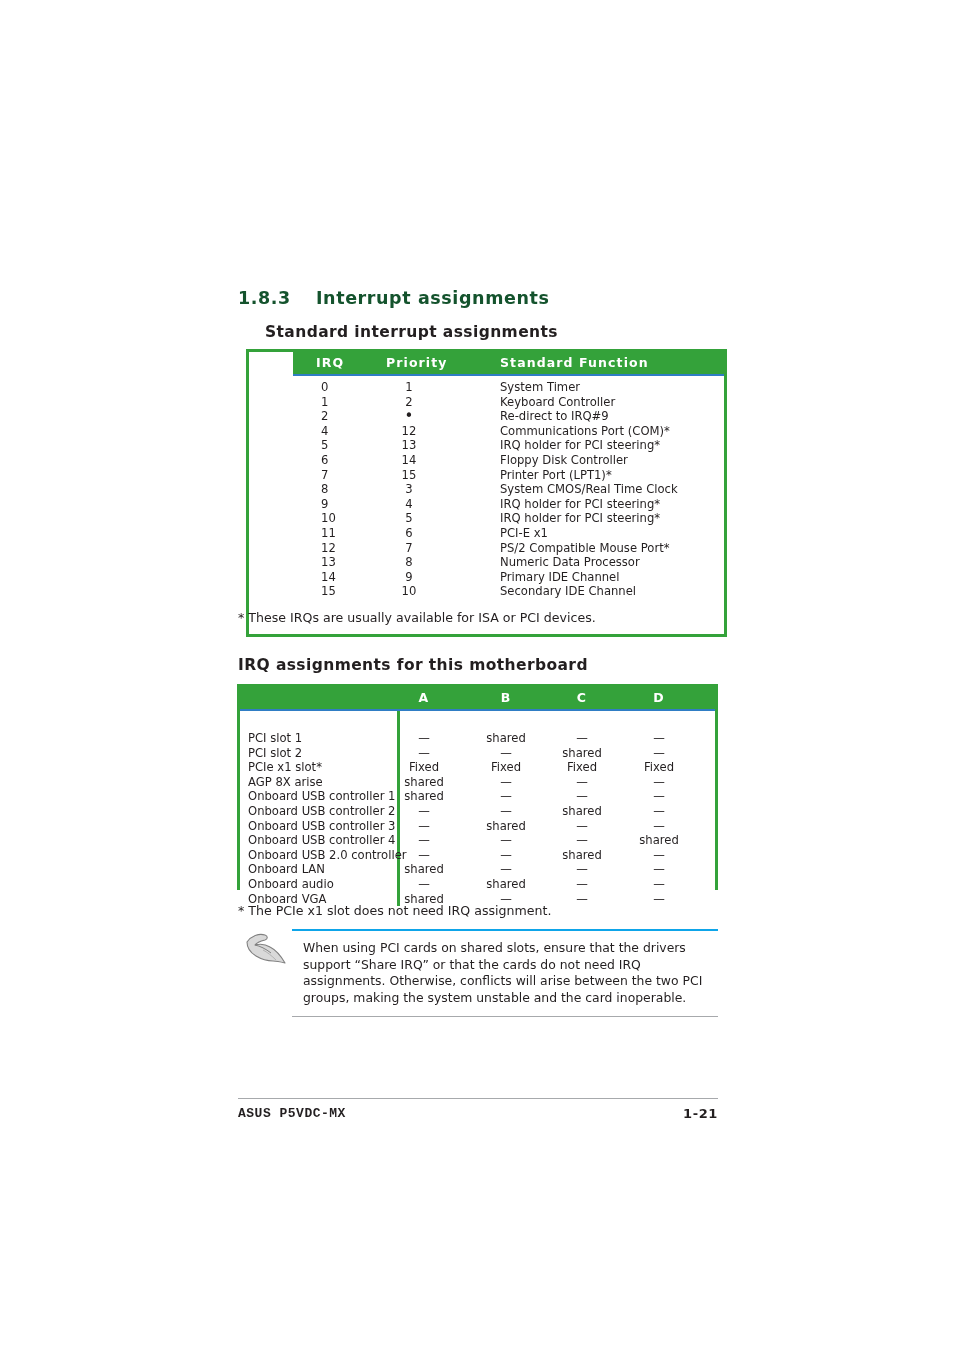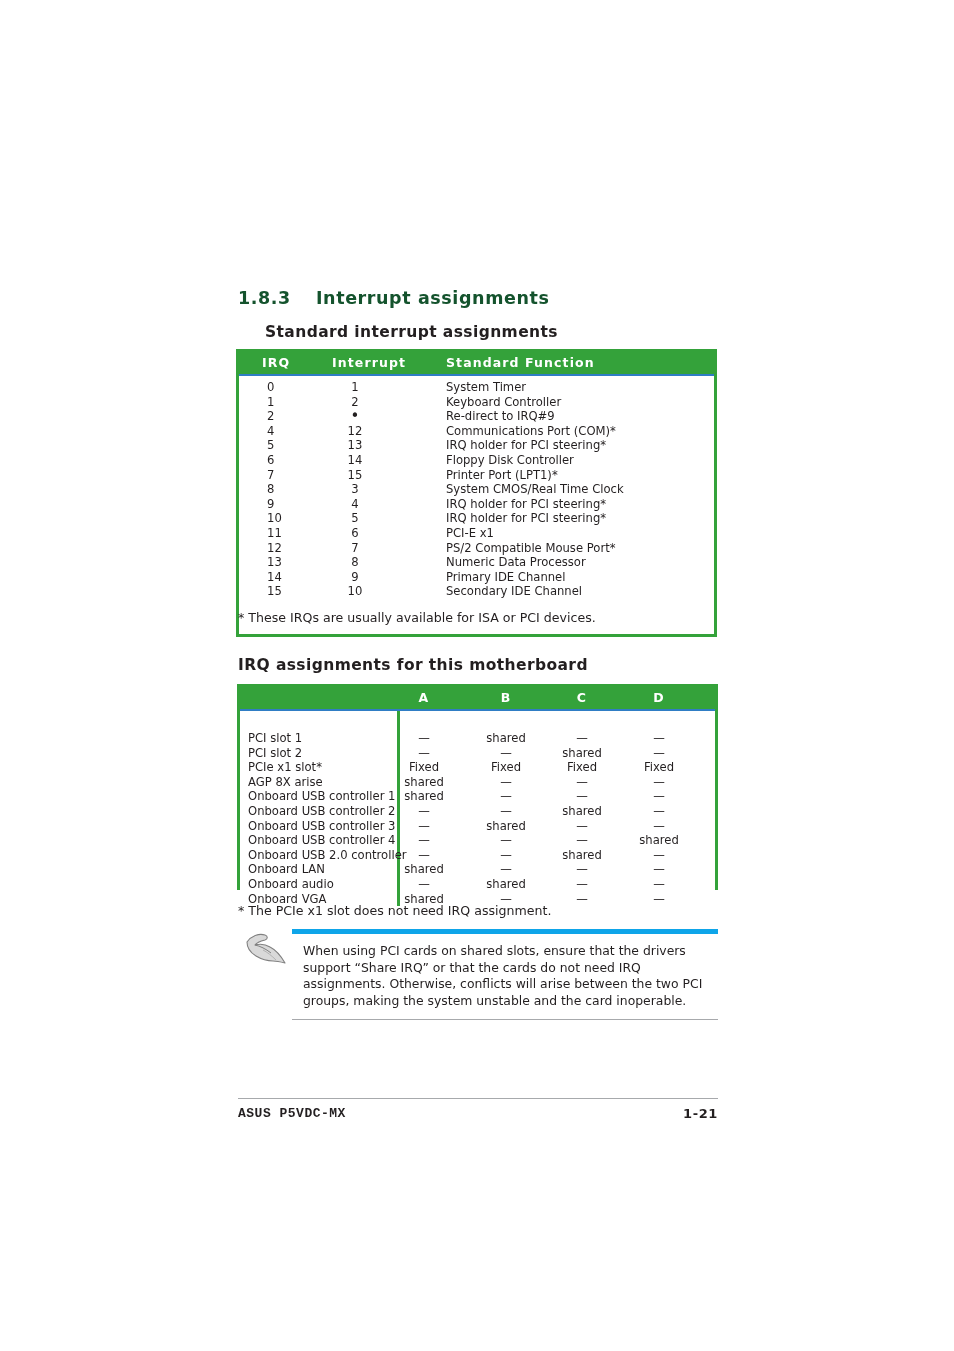--- a/index.html
+++ b/index.html
@@ -96,24 +96,25 @@
     top: 0;
     font-size: 11.6px;
     line-height: 14.6px;
     color: #231f20;
     white-space: nowrap;
   }
   .cell.center { transform: translateX(-50%); }
 
   
   #table-standard-irq {
-    left: 236px;
+    left: 246px;
     top: 349px;
     width: 481px;
     height: 288px;
+    padding-left: 44px;
   }
   #table-standard-irq .thead { height: 24px; }
   #table-standard-irq .tbody { padding-top: 4px; }
   #table-standard-irq .h-irq   { left: 23px; }
   #table-standard-irq .h-pri   { left: 93px; }
   #table-standard-irq .h-fun   { left: 207px; }
   #table-standard-irq .v-irq   { left: 28px; }
   #table-standard-irq .v-pri   { left: 116px; transform: translateX(-50%); }
   #table-standard-irq .v-fun   { left: 207px; }
   #table-standard-irq .bullet  { font-size: 15px; line-height: 14.6px; }
@@ -155,21 +156,21 @@
   }
   #footnote-isa-pci { top: 610px; }
   #footnote-pcie    { top: 903px; }
 
   
   #note-box {
     position: absolute;
     left: 292px;
     top: 929px;
     width: 426px;
-    border-top: 5px solid #0ea5e9;
+    border-top: 2px solid #0ea5e9;
     border-bottom: 1px solid #a7a9ac;
     box-sizing: border-box;
     padding: 9px 0 10px 0;
   }
   #note-box .note-text {
     font-size: 12.4px;
     line-height: 16.6px;
     color: #231f20;
     padding-left: 11px;
     padding-right: 6px;
@@ -222,21 +223,21 @@
 
   <div class="sec-heading">
     <span class="num">1.8.3</span><span>Interrupt assignments</span>
   </div>
 
   <div class="sub-heading-1">Standard interrupt assignments</div>
 
   <div class="tbl" id="table-standard-irq">
     <div class="thead">
       <span class="th h-irq">IRQ</span>
-      <span class="th h-pri">Interrupt</span>
+      <span class="th h-pri">Priority</span>
       <span class="th h-fun">Standard Function</span>
     </div>
     <div class="tbody" id="std-body">
         <div class="row">
           <span class="cell v-irq">0</span>
           <span class="cell v-pri">1</span>
           <span class="cell v-fun">System Timer</span>
         </div>
         <div class="row">
           <span class="cell v-irq">1</span>

